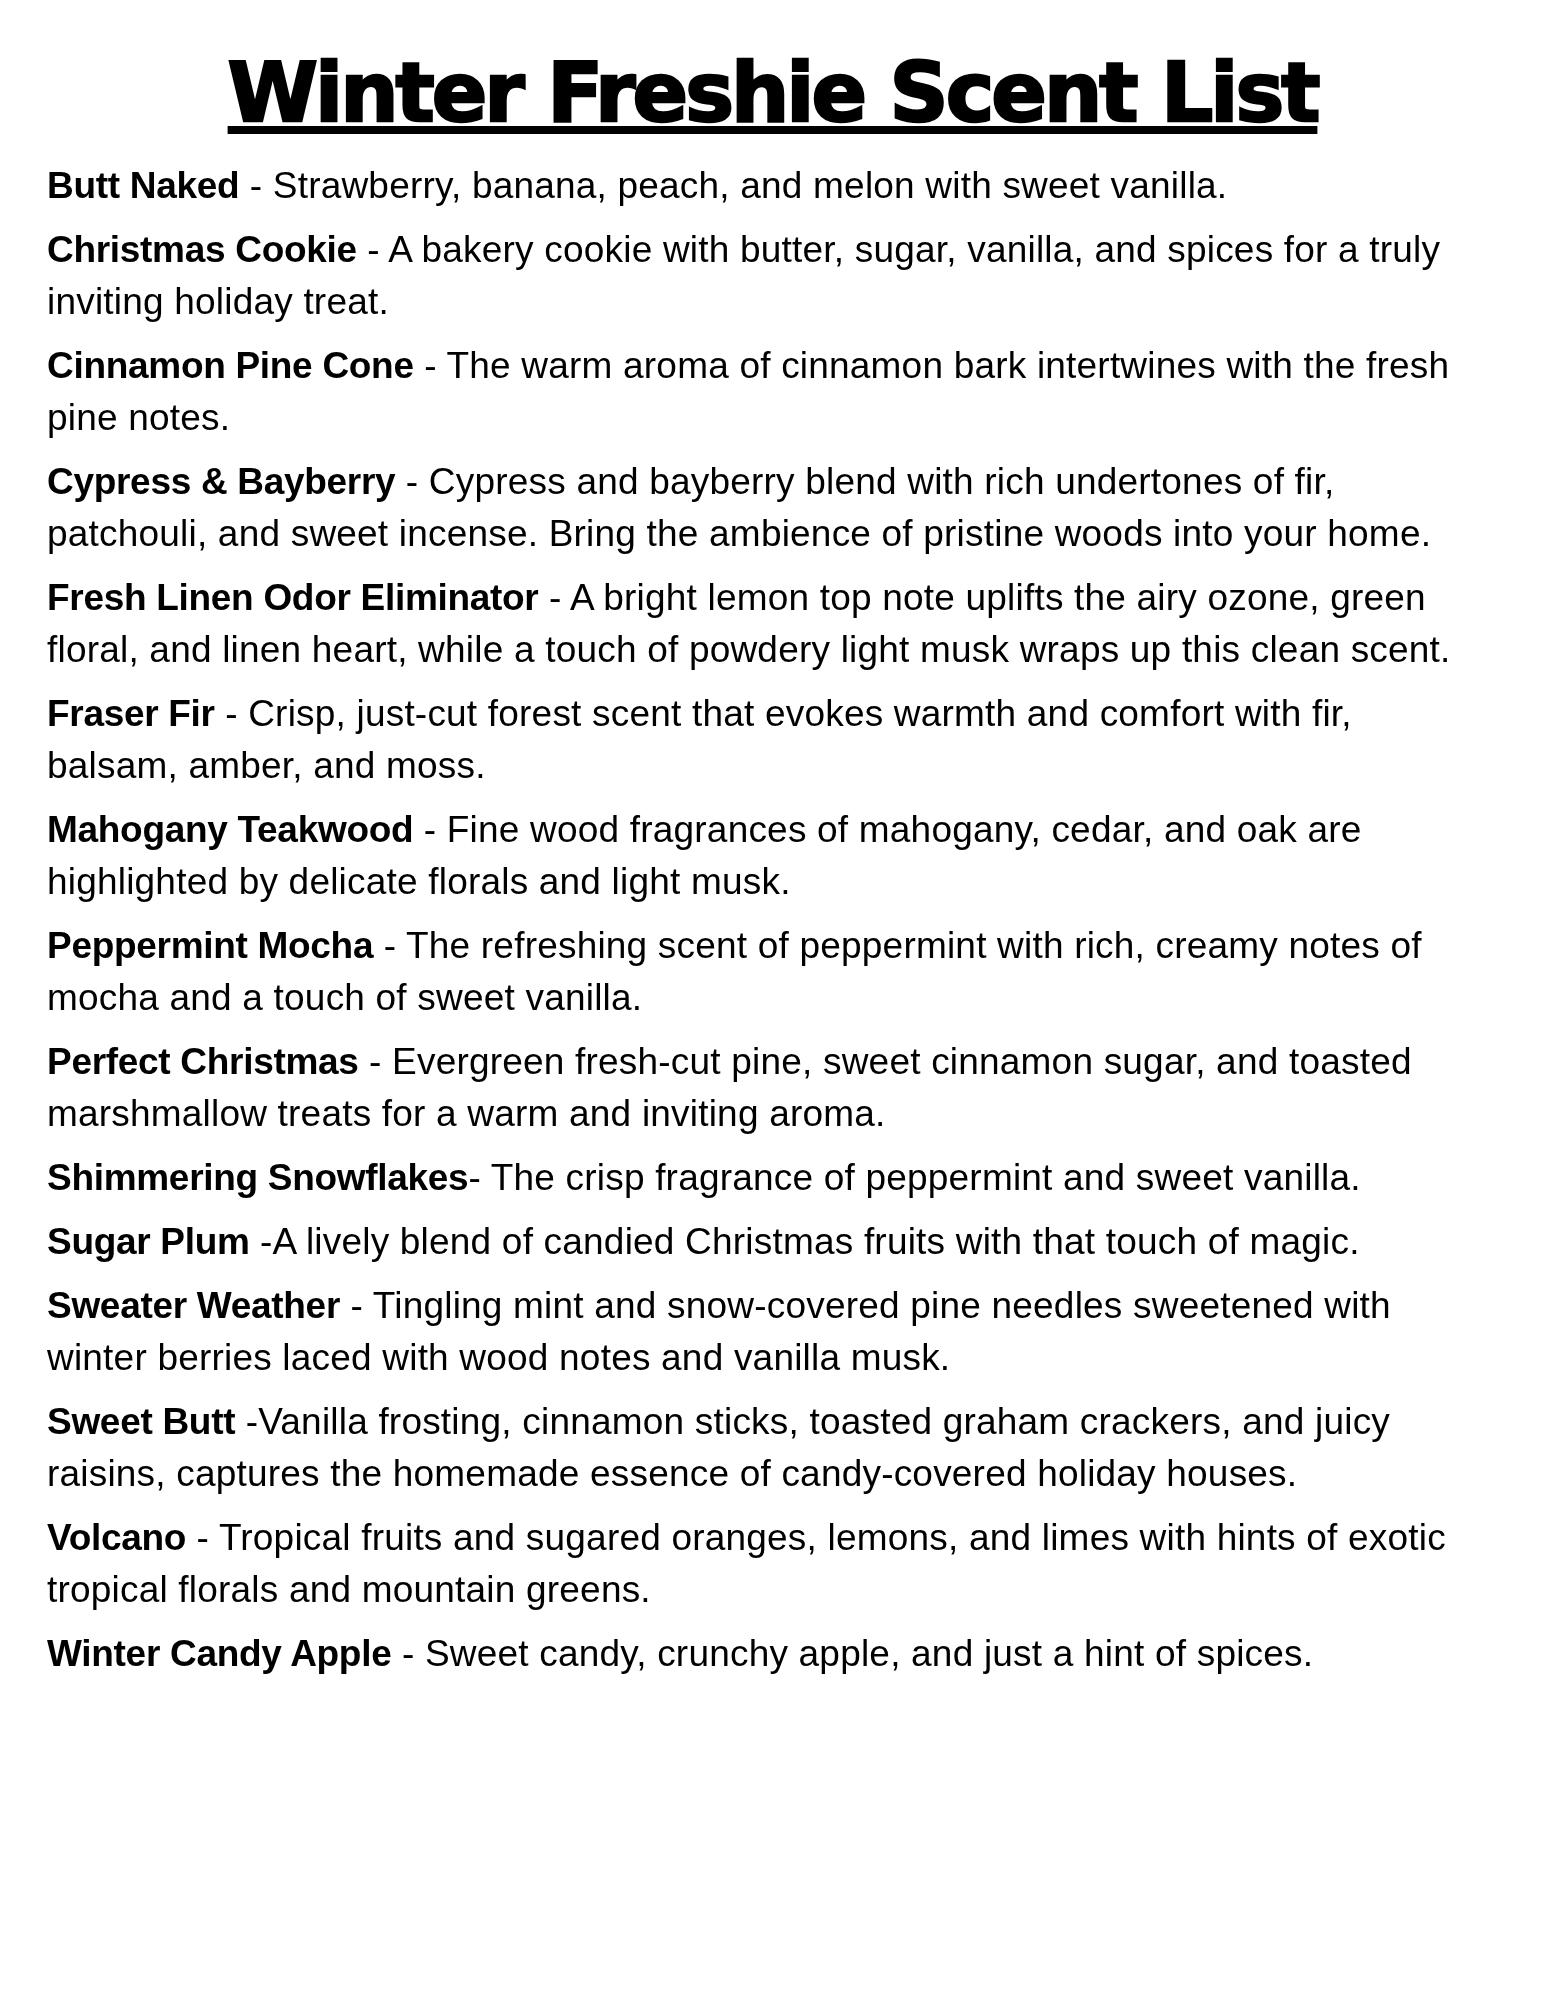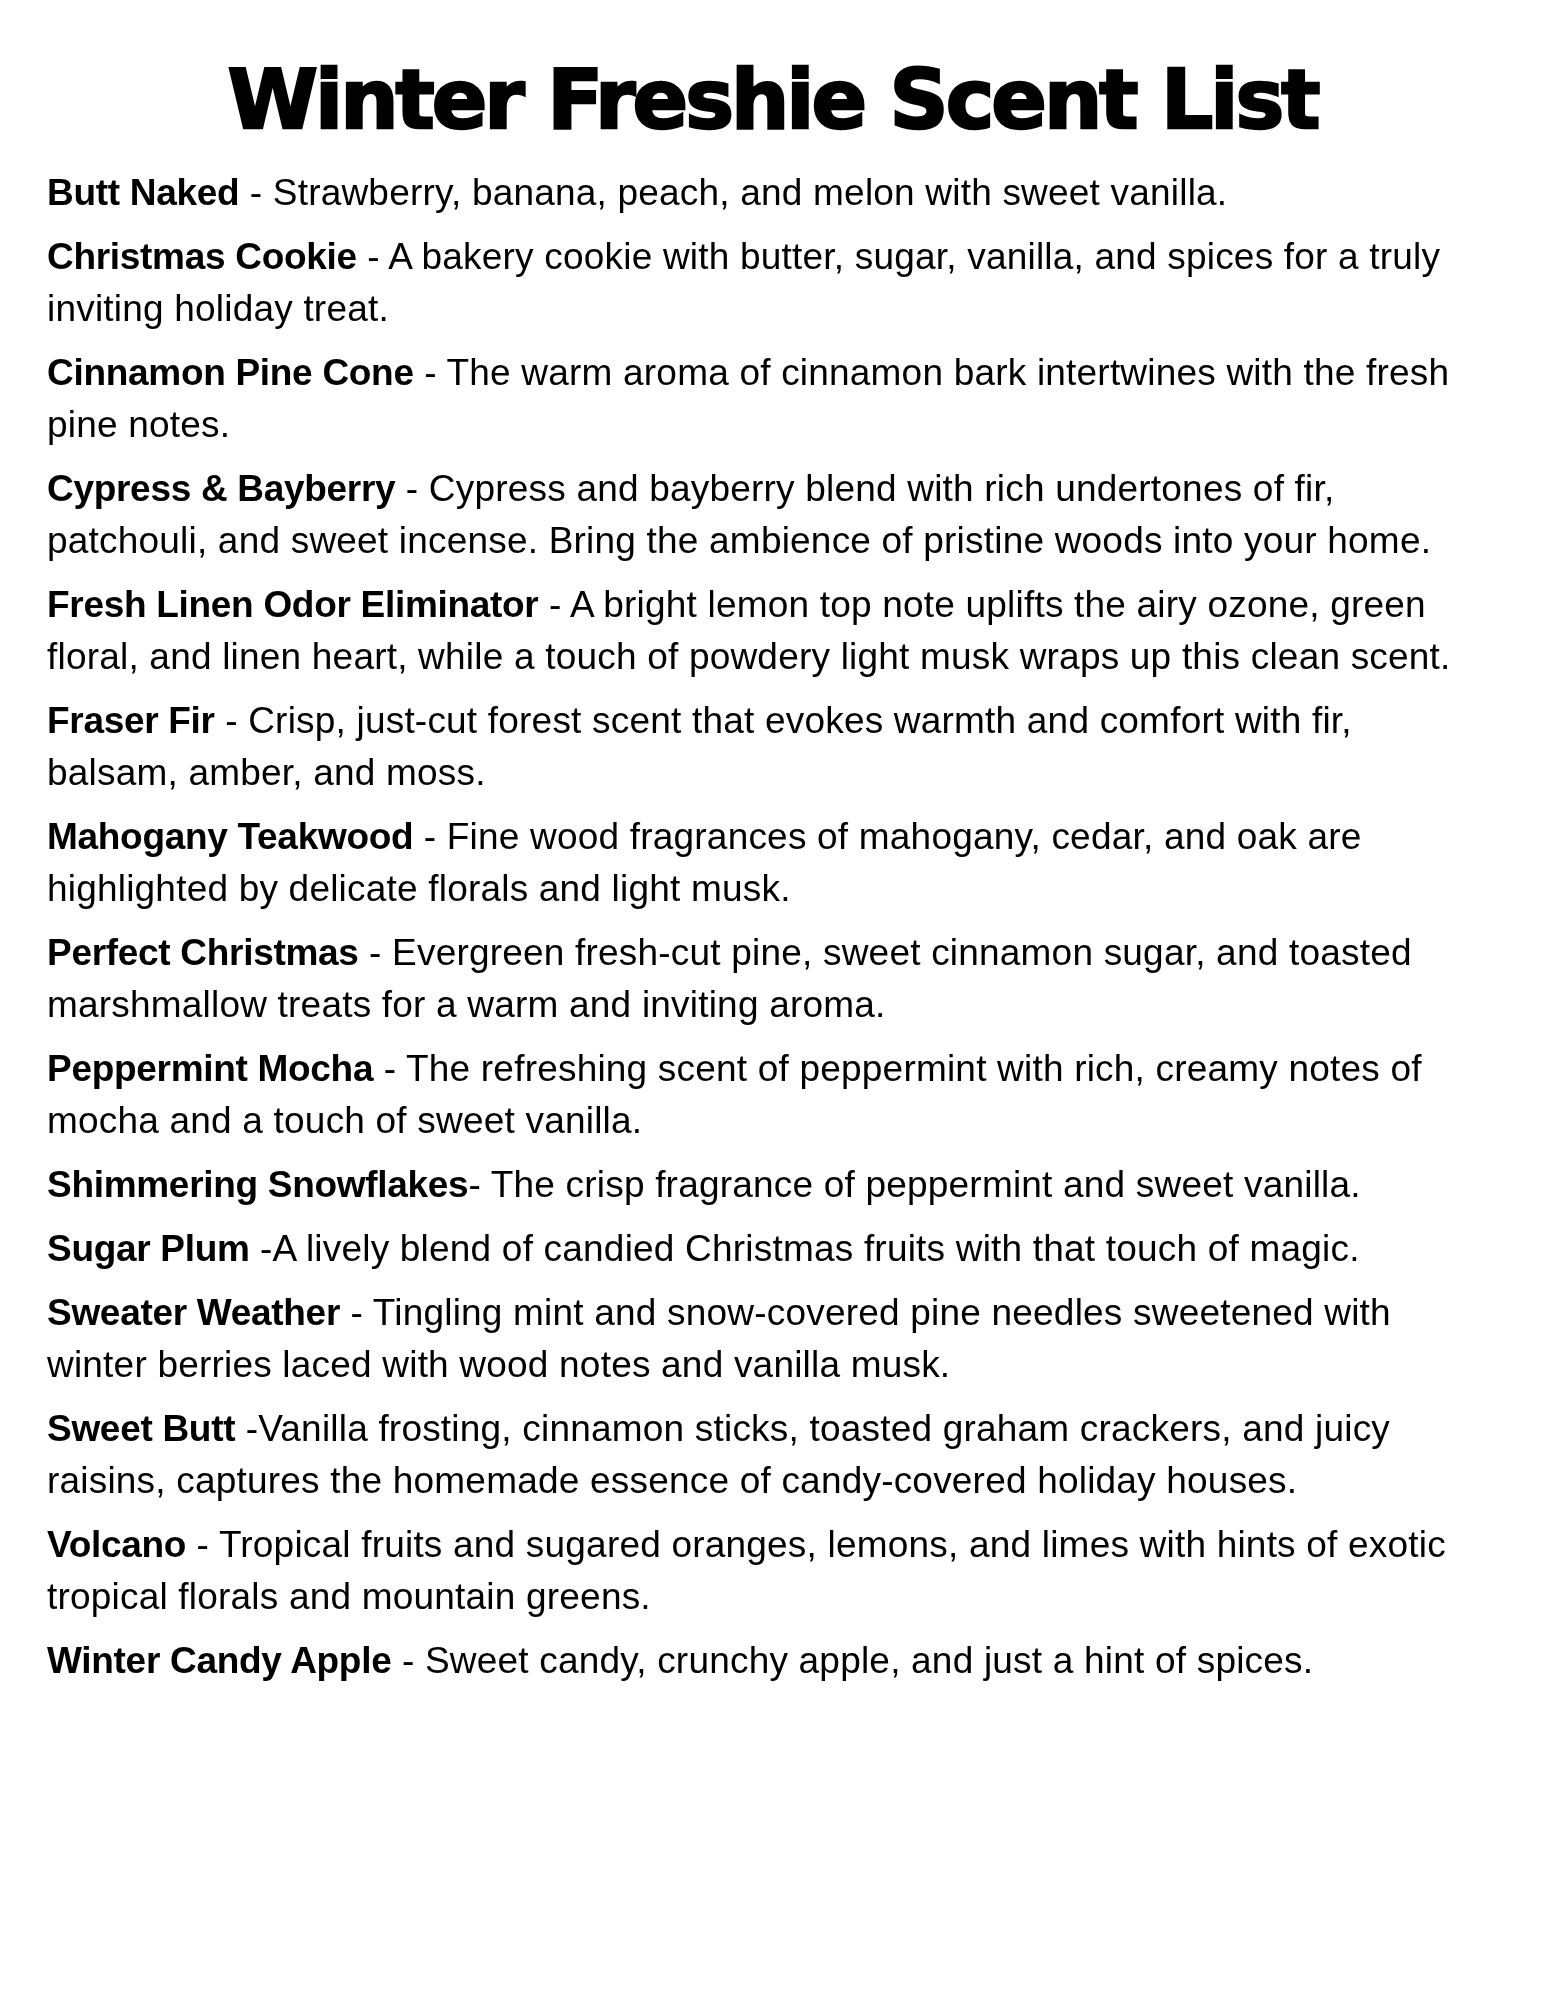--- a/index.html
+++ b/index.html
@@ -17,24 +17,25 @@
     color: #000000;
   }
   .doc-title {
     font-family: "DejaVu Sans", sans-serif;
     font-weight: bold;
     font-size: 82px;
     line-height: 1.0;
     letter-spacing: -3px;
     -webkit-text-stroke: 2.5px #000000;
     text-align: center;
-    margin: 7px;
+    margin: 0;
     padding-top: 52px;
     padding-bottom: 14px;
     color: #000000;
+    text-decoration: underline;
   }
   .scent-list {
     padding: 0 42px 0 35px;
   }
   .entry {
     margin: 12px;
     font-size: 37px;
     line-height: 52px;
     font-weight: 400;
     color: #000000;
@@ -59,23 +60,23 @@
 
   <p class="entry"><strong class="scent-name">Cypress &amp; Bayberry</strong><span class="scent-desc"> - Cypress and bayberry blend with rich undertones of fir, patchouli, and sweet incense. Bring the ambience of pristine woods into your home.</span></p>
 
   <p class="entry"><strong class="scent-name">Fresh Linen Odor Eliminator</strong><span class="scent-desc"> - A bright lemon top note uplifts the airy ozone, green floral, and linen heart, while a touch of powdery light musk wraps up this clean scent.</span></p>
 
   <p class="entry"><strong class="scent-name">Fraser Fir</strong><span class="scent-desc"> - Crisp, just-cut forest scent that evokes warmth and comfort with fir, balsam, amber, and moss.</span></p>
 
   <p class="entry"><strong class="scent-name">Mahogany Teakwood</strong><span class="scent-desc"> - Fine wood fragrances of mahogany, cedar, and oak are highlighted by delicate florals and light musk.</span></p>
 
 
+  <p class="entry"><strong class="scent-name">Peppermint Mocha</strong><span class="scent-desc"> - The refreshing scent of peppermint with rich, creamy notes of mocha and a touch of sweet vanilla.</span></p>
+
   <p class="entry"><strong class="scent-name">Perfect Christmas</strong><span class="scent-desc"> - Evergreen fresh-cut pine, sweet cinnamon sugar, and toasted marshmallow treats for a warm and inviting aroma.</span></p>
-
-  <p class="entry"><strong class="scent-name">Peppermint Mocha</strong><span class="scent-desc"> - The refreshing scent of peppermint with rich, creamy notes of mocha and a touch of sweet vanilla.</span></p>
 
   <p class="entry"><strong class="scent-name">Shimmering Snowflakes</strong><span class="scent-desc">- The crisp fragrance of peppermint and sweet vanilla.</span></p>
 
   <p class="entry"><strong class="scent-name">Sugar Plum</strong><span class="scent-desc"> -A lively blend of candied Christmas fruits with that touch of magic.</span></p>
 
   <p class="entry"><strong class="scent-name">Sweater Weather</strong><span class="scent-desc"> - Tingling mint and snow-covered pine needles sweetened with winter berries laced with wood notes and vanilla musk.</span></p>
 
   <p class="entry"><strong class="scent-name">Sweet Butt</strong><span class="scent-desc"> -Vanilla frosting, cinnamon sticks, toasted graham crackers, and juicy raisins, captures the homemade essence of candy-covered holiday houses.</span></p>
 
   <p class="entry"><strong class="scent-name">Volcano</strong><span class="scent-desc"> - Tropical fruits and sugared oranges, lemons, and limes with hints of exotic tropical florals and mountain greens.</span></p>

